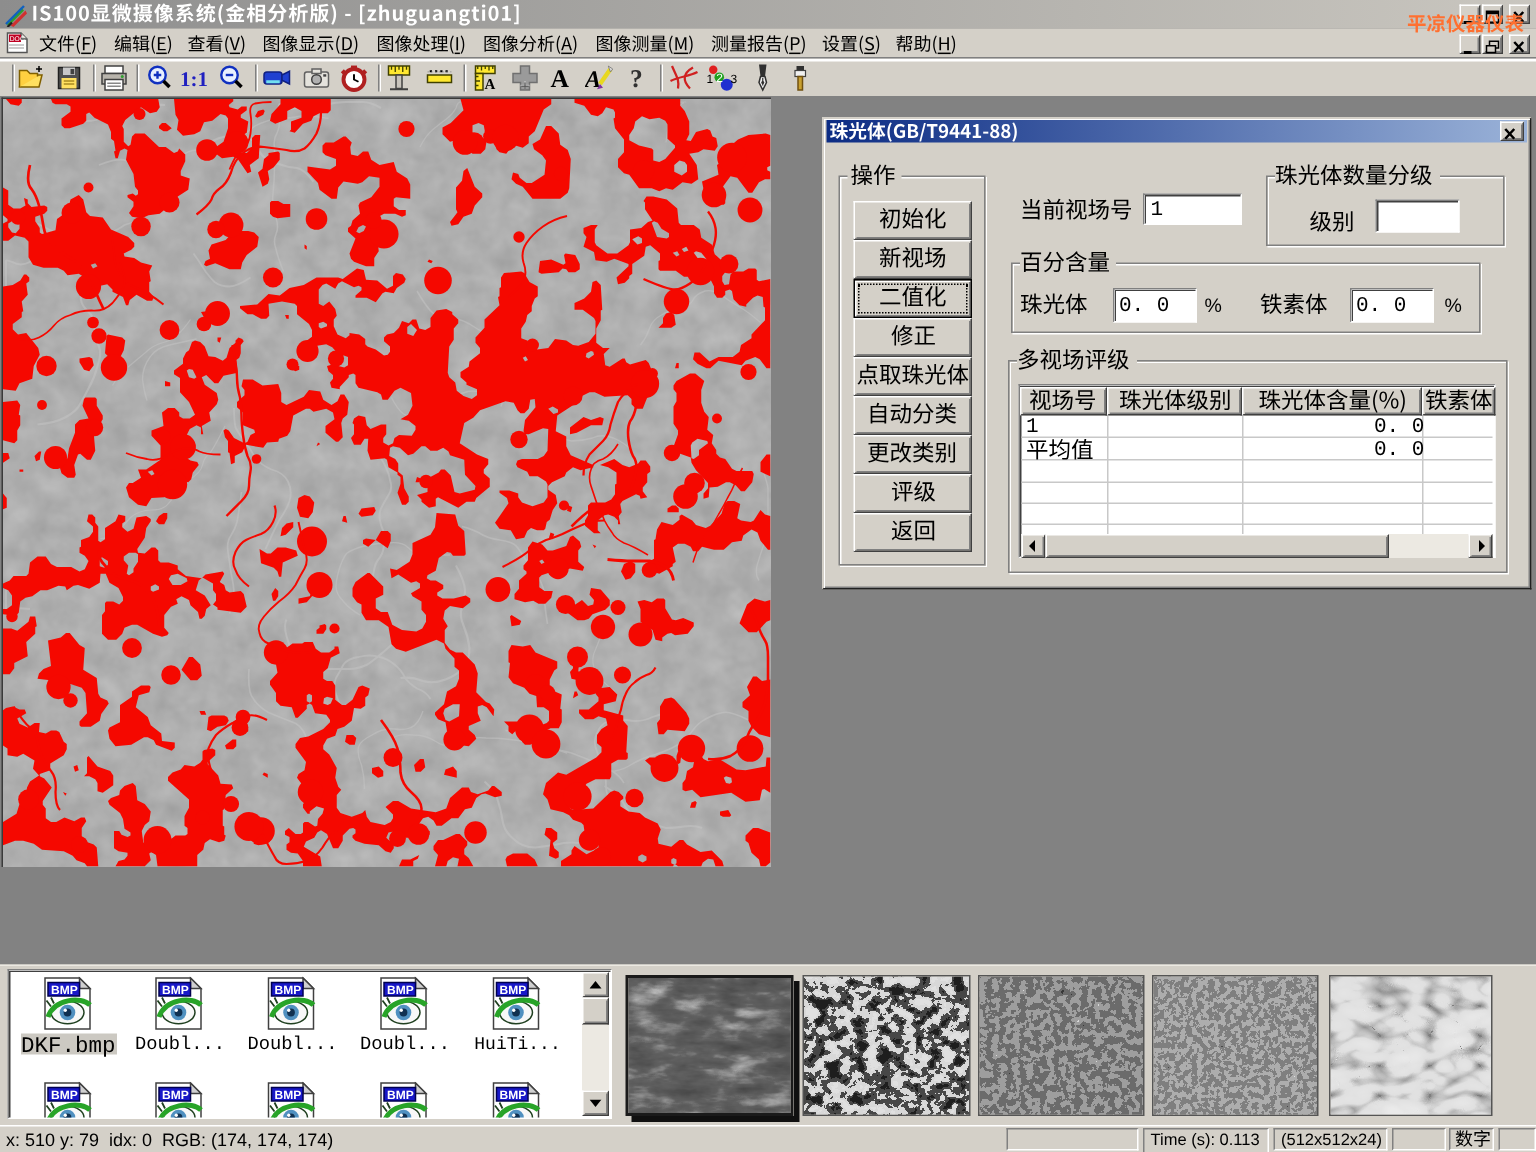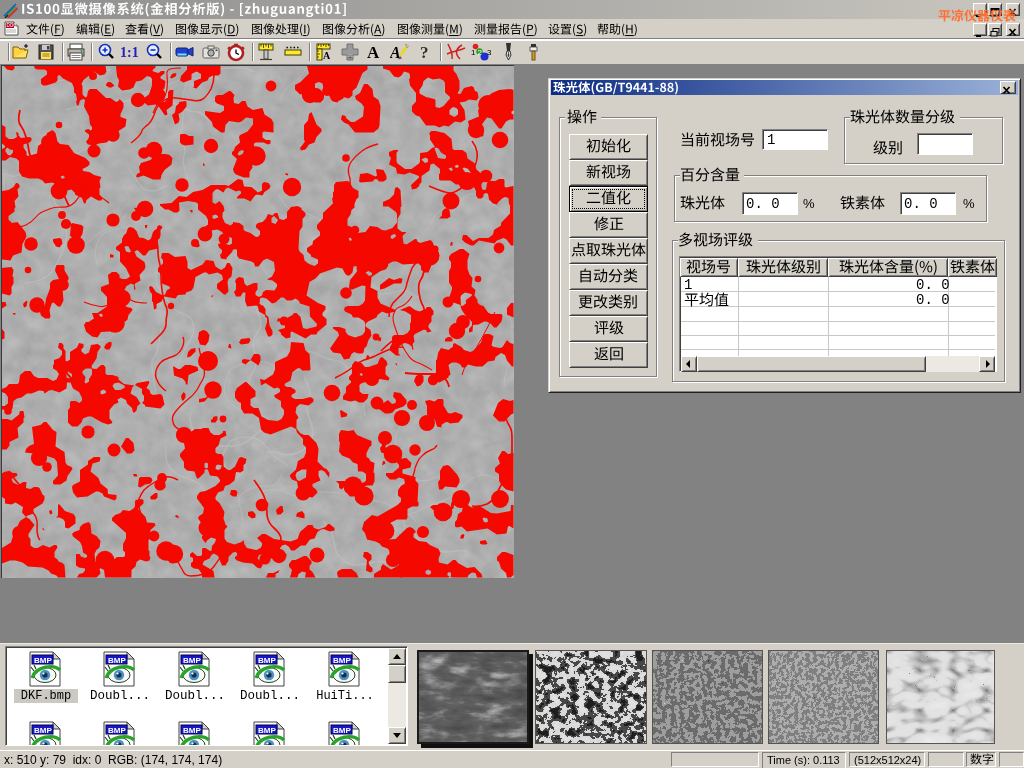--- a/index.html
+++ b/index.html
@@ -726,21 +726,21 @@
 <path d="M27 1 V8 H34Z" fill="#d0d0d0" stroke="#404040"></path>
 <rect x="6" y="4" width="21" height="9" fill="#1818c8" stroke="#000050"></rect>
 <text x="8" y="11.5" font-size="8" font-weight="bold" fill="#fff" font-family="Liberation Sans">BMP</text>
 <ellipse cx="19" cy="24" rx="11" ry="7.5" fill="#f8f8f8" stroke="#204020"></ellipse>
 <circle cx="19" cy="24" r="5.2" fill="#5090c0"></circle>
 <circle cx="19" cy="24" r="2.6" fill="#103050"></circle>
 <circle cx="17.5" cy="22.5" r="1.1" fill="#fff"></circle>
 <path d="M6 27 C10 15 28 13 34 19" stroke="#28a428" stroke-width="3.4" fill="none"></path>
 <path d="M8 20 L5 16 M10 18 L8 14" stroke="#204020" stroke-width="1.2"></path>
 </svg></div>
-<div class="abs" style="left:14px;top:689px;width:64px;height:14px;background:#ccc9c2;font-family:'Liberation Mono',monospace;font-size:12px;text-align:center;white-space:nowrap">DKF.bmp</div>
+<div class="abs" style="left:14px;top:689px;width:64px;height:14px;background:#ccc9c2;font-family:'Liberation Mono',monospace;font-size:15px;white-space:nowrap">DKF.bmp</div>
 <div class="abs" style="left:88px;top:689px;width:64px;height:14px;font-family:'Liberation Mono',monospace;font-size:12.5px;text-align:center;white-space:nowrap">Doubl...</div>
 <div class="abs" style="left:163px;top:689px;width:64px;height:14px;font-family:'Liberation Mono',monospace;font-size:12.5px;text-align:center;white-space:nowrap">Doubl...</div>
 <div class="abs" style="left:238px;top:689px;width:64px;height:14px;font-family:'Liberation Mono',monospace;font-size:12.5px;text-align:center;white-space:nowrap">Doubl...</div>
 <div class="abs" style="left:313px;top:689px;width:64px;height:14px;font-family:'Liberation Mono',monospace;font-size:12px;text-align:center;white-space:nowrap">HuiTi...</div>
 <div class="abs" style="left:26px;top:721px;width:38px;height:24px;overflow:hidden"><svg width="38" height="38" viewBox="0 0 38 38">
 <path d="M4 1 H27 L34 8 V35 H4Z" fill="#fff" stroke="#404040"></path>
 <path d="M27 1 V8 H34Z" fill="#d0d0d0" stroke="#404040"></path>
 <rect x="6" y="4" width="21" height="9" fill="#1818c8" stroke="#000050"></rect>
 <text x="8" y="11.5" font-size="8" font-weight="bold" fill="#fff" font-family="Liberation Sans">BMP</text>
 <ellipse cx="19" cy="24" rx="11" ry="7.5" fill="#f8f8f8" stroke="#204020"></ellipse>

